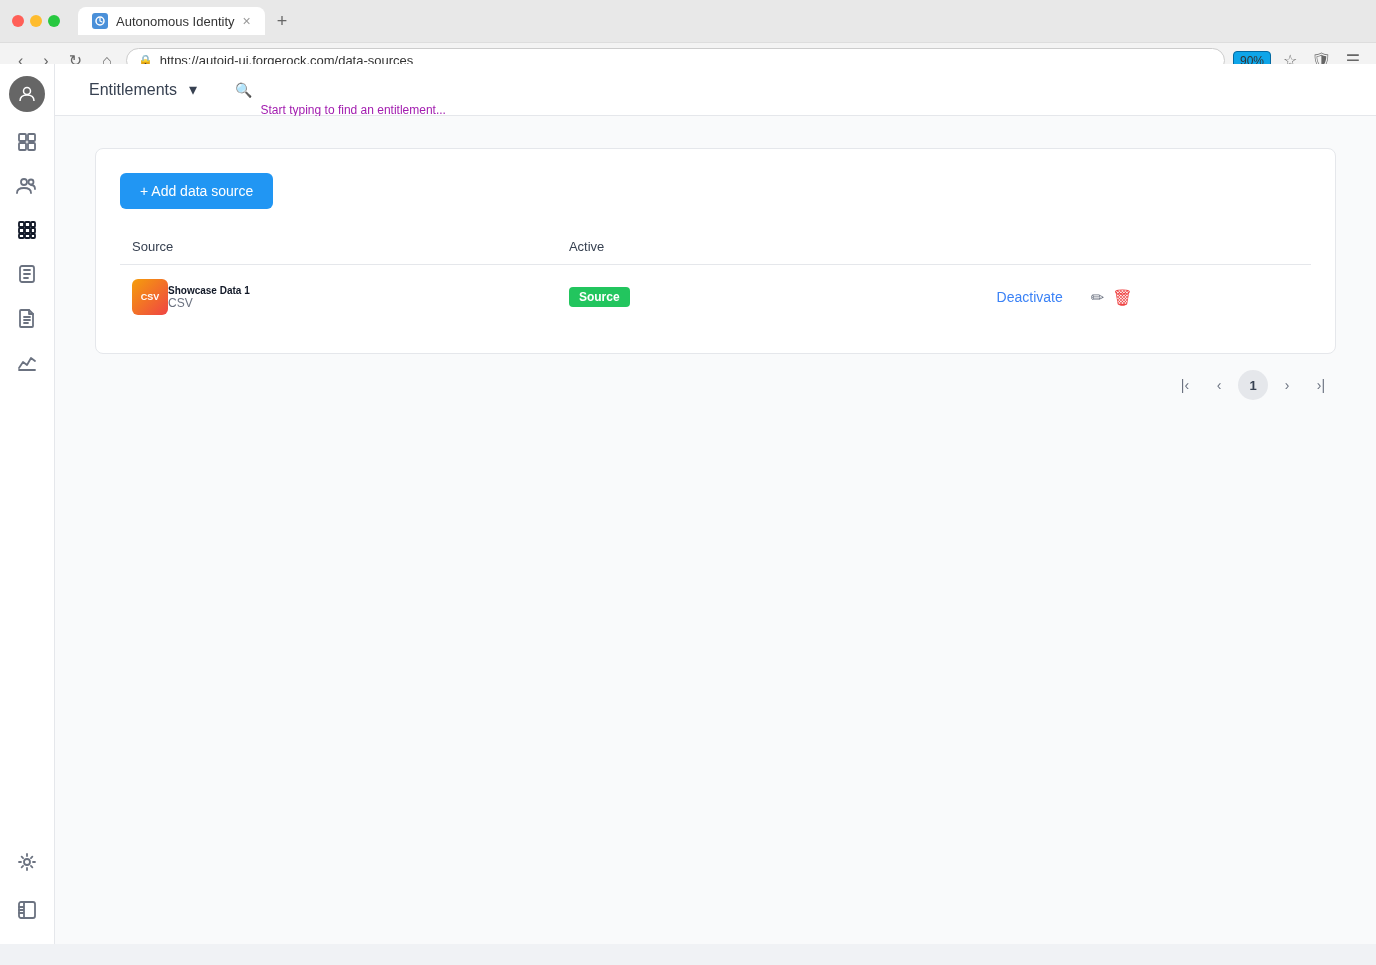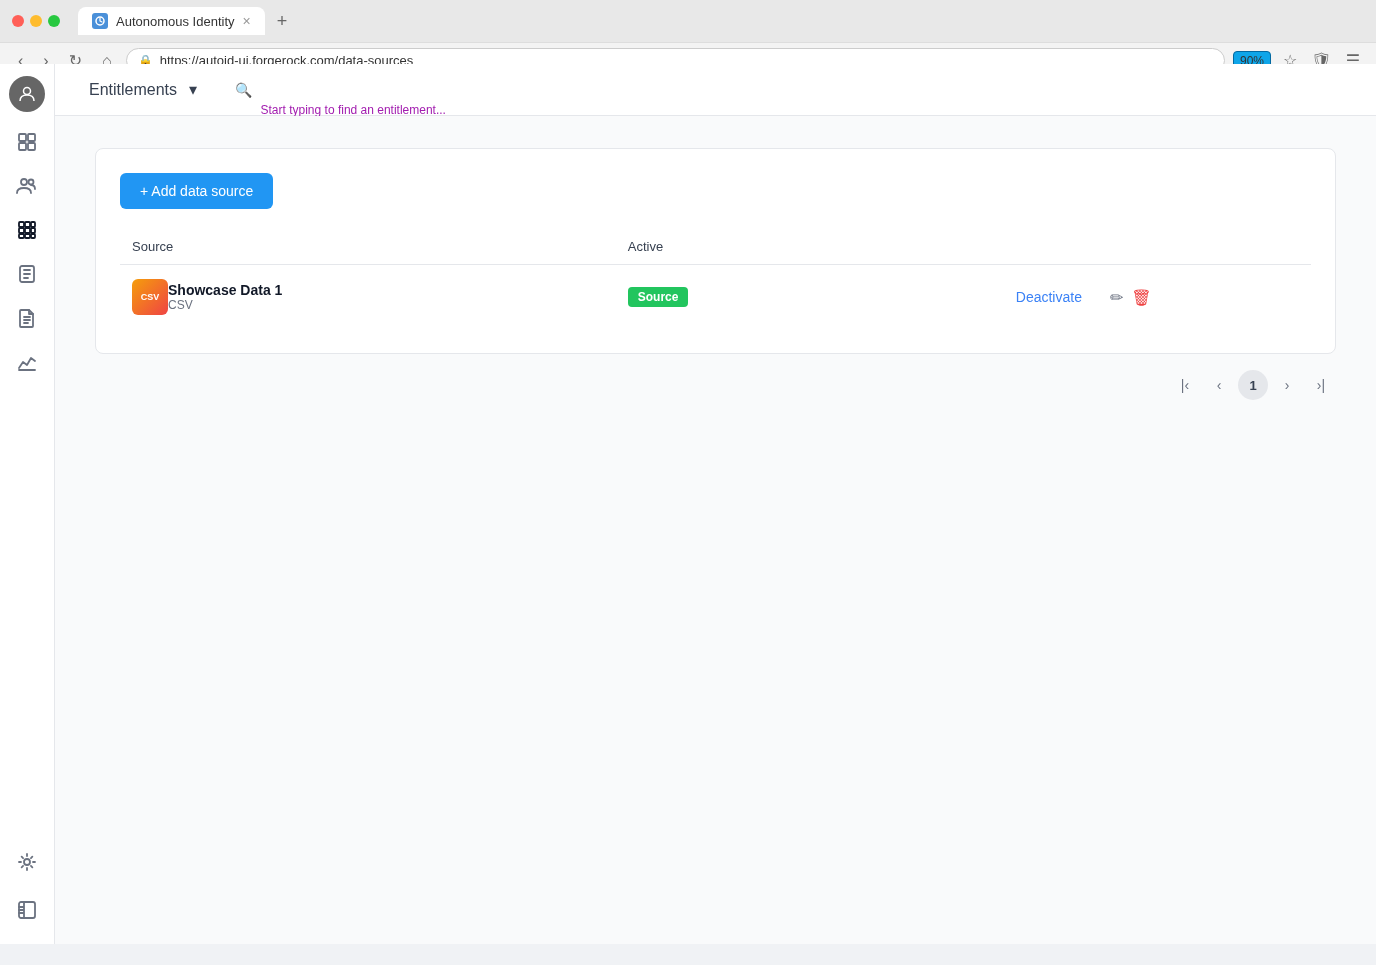--- a/index.html
+++ b/index.html
@@ -55,21 +55,21 @@
     .add-btn { display: inline-flex; align-items: center; gap: 8px; background: #2196F3; color: #fff; border: none; border-radius: 6px; padding: 10px 20px; font-size: 14px; font-weight: 500; cursor: pointer; }
 
     
     .table { width: 100%; border-collapse: collapse; margin-top: 20px; }
     .table th { text-align: left; font-size: 13px; font-weight: 400; color: #374151; padding: 10px 12px; border-bottom: 1px solid #e5e7eb; }
     .table td { padding: 14px 12px; border-bottom: 1px solid #f3f4f6; font-size: 14px; }
     .table tr:last-child td { border-bottom: none; }
 
     .source-cell { display: flex; align-items: center; }
     .source-icon { width: 36px; height: 36px; background: linear-gradient(135deg, #f59e0b, #ef4444); border-radius: 6px; display: flex; align-items: center; justify-content: center; color: #fff; font-size: 14px; font-weight: 700; }
-    .source-name { font-weight: 600; color: #111827; font-size: 14px; }
+    .source-name { font-weight: 600; color: #111827; font-size: 10px; }
     .source-type { font-size: 12px; color: #6b7280; }
 
     .status-badge { display: inline-block; background: #22c55e; color: #fff; font-size: 12px; font-weight: 600; padding: 3px 10px; border-radius: 4px; }
 
     .deactivate-btn { color: #3b82f6; font-size: 14px; font-weight: 500; cursor: pointer; background: none; border: none; }
 
     .action-icons { display: flex; align-items: center; gap: 8px; }
     .edit-icon { color: #6b7280; cursor: pointer; font-size: 16px; }
     .delete-icon { color: #ef4444; cursor: pointer; font-size: 16px; }
 

